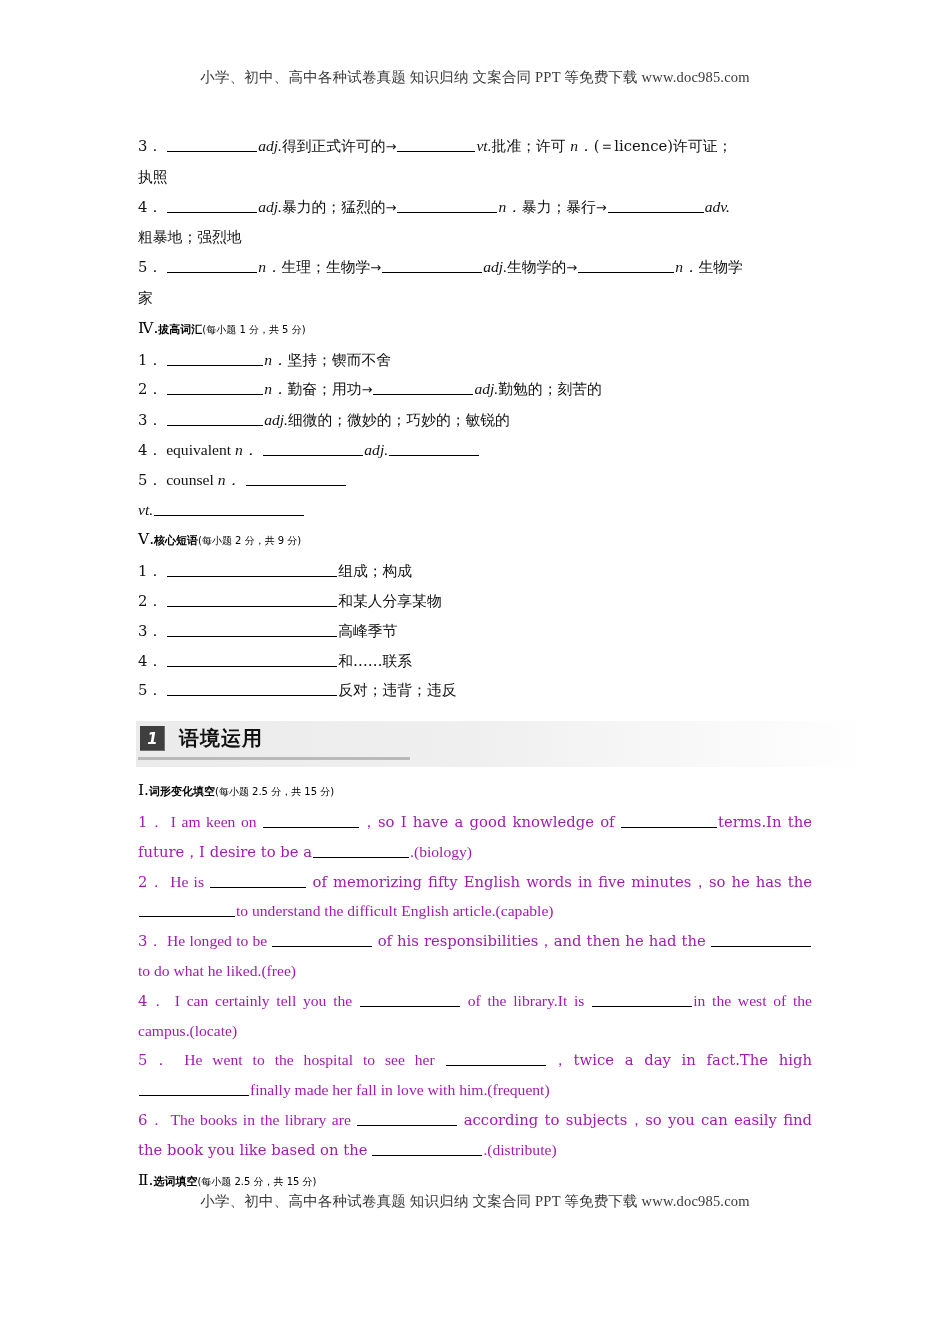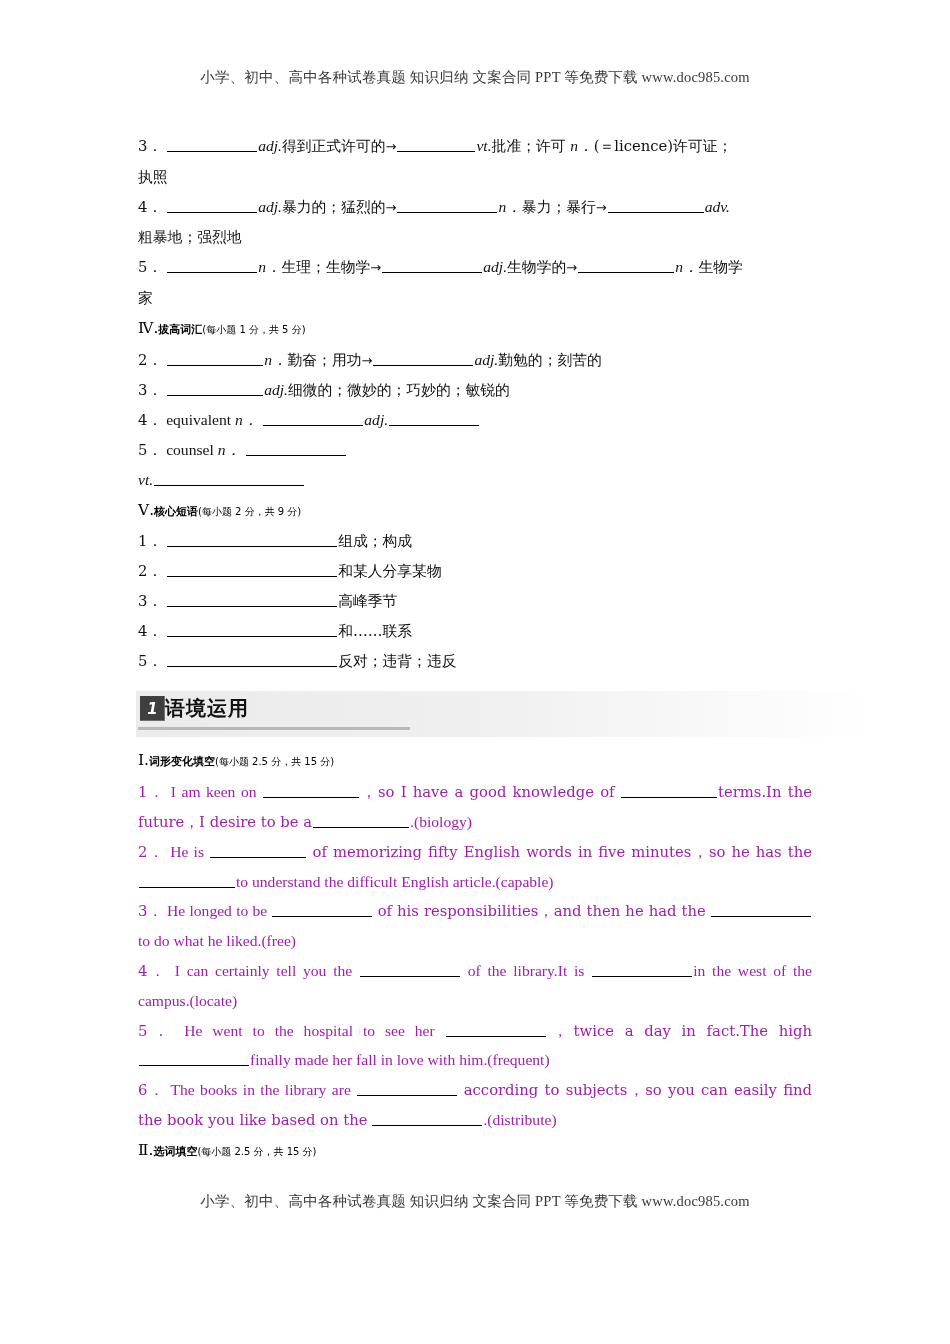--- a/index.html
+++ b/index.html
@@ -128,20 +128,21 @@
     font-family: "DejaVu Sans", "Liberation Sans", sans-serif;
     font-weight: bold;
     font-size: 15px;
     display: flex;
     align-items: center;
     justify-content: center;
     font-style: italic;
     box-shadow: inset -1px -1px 0 rgba(255,255,255,0.25);
   }
   .banner-title {
+    margin-left: 14px;
     font-family: Liberation Serif, serif;
     font-weight: bold;
     font-size: 20px;
     letter-spacing: 1px;
     color: #111;
     text-align: center;
   }
   .banner-rule {
     position: absolute;
     left: 2px;
@@ -181,20 +182,24 @@
       <span class="bl w90"></span><span class="it">n．</span><span class="cn-serif">生理；生物学</span><span class="arrow">→</span><span class="bl w100"></span><span class="it">adj.</span><span class="cn-serif">生物学的</span><span class="arrow">→</span><span class="bl w96"></span><span class="it">n．</span><span class="cn-serif">生物学</span>
     </div>
     <div class="line">
       <span class="cn-serif">家</span>
     </div>
 
     <div class="subhead">
       <span class="rom">Ⅳ</span><span class="rom">.</span><span class="ttl">拔高词汇</span><span class="pts">(每小题 1 分，共 5 分)</span>
     </div>
 
+    <div class="line">
+      <span class="num cn-serif">1．</span>
+      <span class="bl w96"></span><span class="it">n．</span><span class="cn-serif">坚持；锲而不舍</span>
+    </div>
 
     <div class="line">
       <span class="num cn-serif">2．</span>
       <span class="bl w96"></span><span class="it">n．</span><span class="cn-serif">勤奋；用功</span><span class="arrow">→</span><span class="bl w100"></span><span class="it">adj.</span><span class="cn-serif">勤勉的；刻苦的</span>
     </div>
 
     <div class="line">
       <span class="num cn-serif">3．</span>
       <span class="bl w96"></span><span class="it">adj.</span><span class="cn-serif">细微的；微妙的；巧妙的；敏锐的</span>
     </div>

